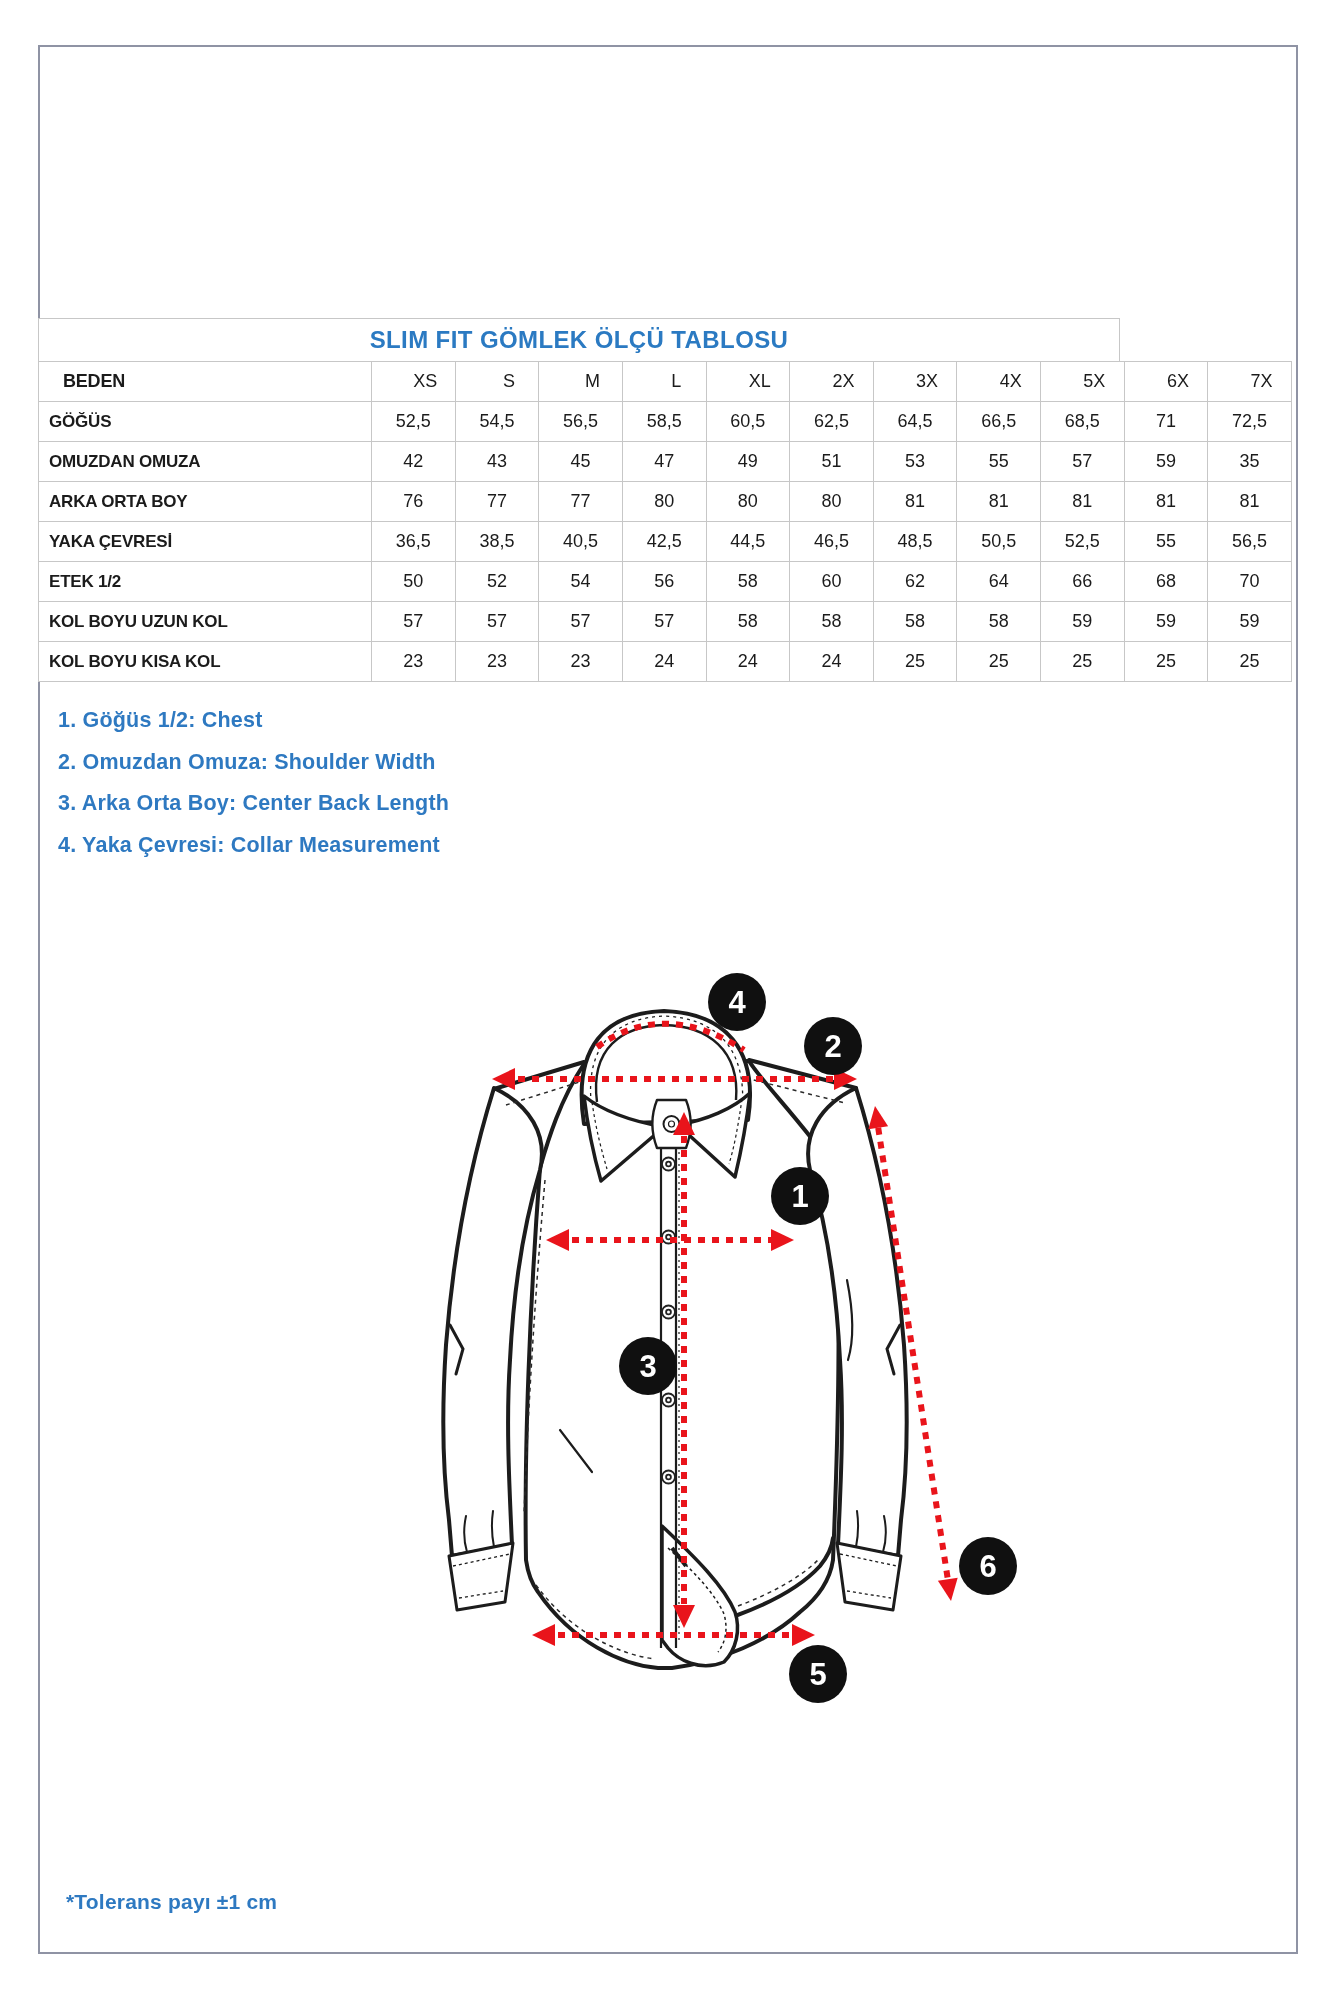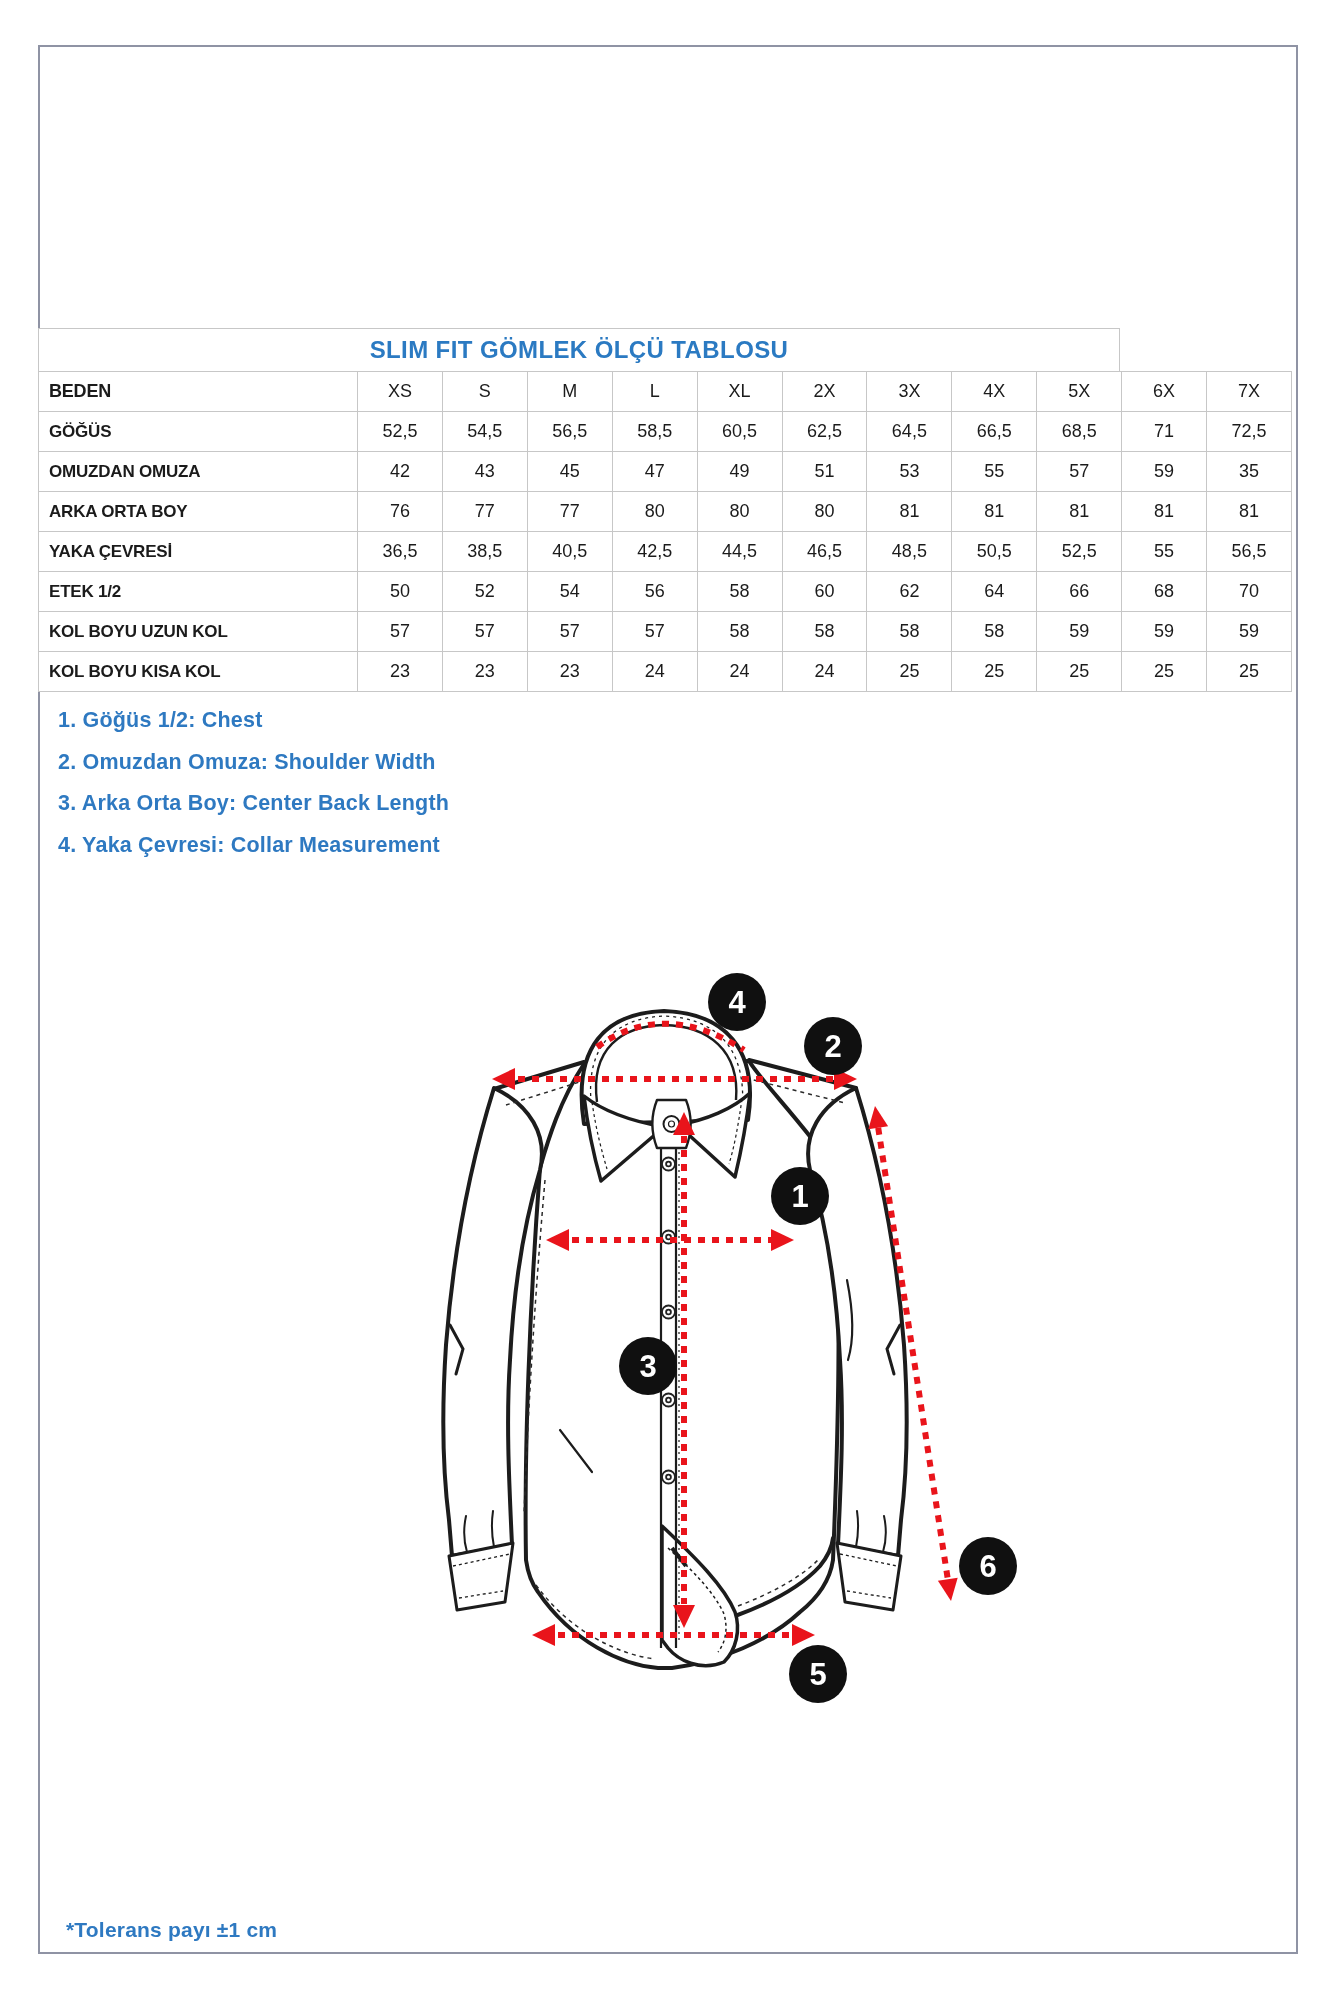--- a/index.html
+++ b/index.html
@@ -1,37 +1,37 @@
 <!DOCTYPE html>
 <html><head>
 <meta charset="utf-8">
 <style>
   html,body{margin:0;padding:0;background:#fff;}
   .page{position:relative;width:1330px;height:1991px;background:#ffffff;
         font-family:"Liberation Sans",sans-serif;overflow:hidden;}
   .frame{position:absolute;left:38px;top:45px;width:1256px;height:1905px;
          border:2px solid #8f93a4;pointer-events:none;}
   
-  .table-box{position:absolute;left:38px;top:328px;width:1082px;background:#fff;}
+  .table-box{position:absolute;left:38px;top:318px;width:1082px;background:#fff;}
   .table-title{border:1px solid #c7c7c7;border-bottom:none;height:42px;line-height:42px;
                text-align:center;color:#2b7ac2;font-size:24px;font-weight:700;letter-spacing:.4px;}
   table.size{border-collapse:collapse;table-layout:fixed;width:1254px;}
   table.size td, table.size th{border:1px solid #c7c7c7;height:39px;font-size:18px;
                color:#1b1b1b;text-align:center;padding:0;font-weight:400;overflow:hidden;}
   table.size .label-col{width:308px;text-align:left;padding-left:10px;font-weight:700;
                font-size:17px;letter-spacing:-0.2px;}
-  table.size tr.head th{font-weight:400;}
+  table.size tr.head th{font-weight:400;padding-left:24px;}
   table.size tr.head th.label-col{font-weight:700;font-size:18px;}
   
   .legend{position:absolute;left:58px;top:700px;margin:0;padding:0;list-style:none;
           color:#2e79c1;font-size:21.5px;font-weight:700;letter-spacing:.2px;}
   .legend li{height:41.6px;line-height:41.6px;}
   
   .footnote{position:absolute;left:66px;top:1890px;color:#2e79c1;font-size:21px;
-            font-weight:700;letter-spacing:.2px;margin-top:28px;}
+            font-weight:700;letter-spacing:.2px;}
   
   .diagram-svg{position:absolute;left:380px;top:950px;width:740px;height:810px;}
   .callout{position:absolute;width:58px;height:58px;border-radius:50%;background:#101010;
            color:#fff;font-size:31px;font-weight:700;display:flex;align-items:center;
            justify-content:center;line-height:1;}
   .c1{left:771px;top:1167px;} .c2{left:804px;top:1017px;} .c3{left:619px;top:1337px;}
   .c4{left:708px;top:973px;}  .c5{left:789px;top:1645px;} .c6{left:959px;top:1537px;}
 </style>
 </head>
 <body>

